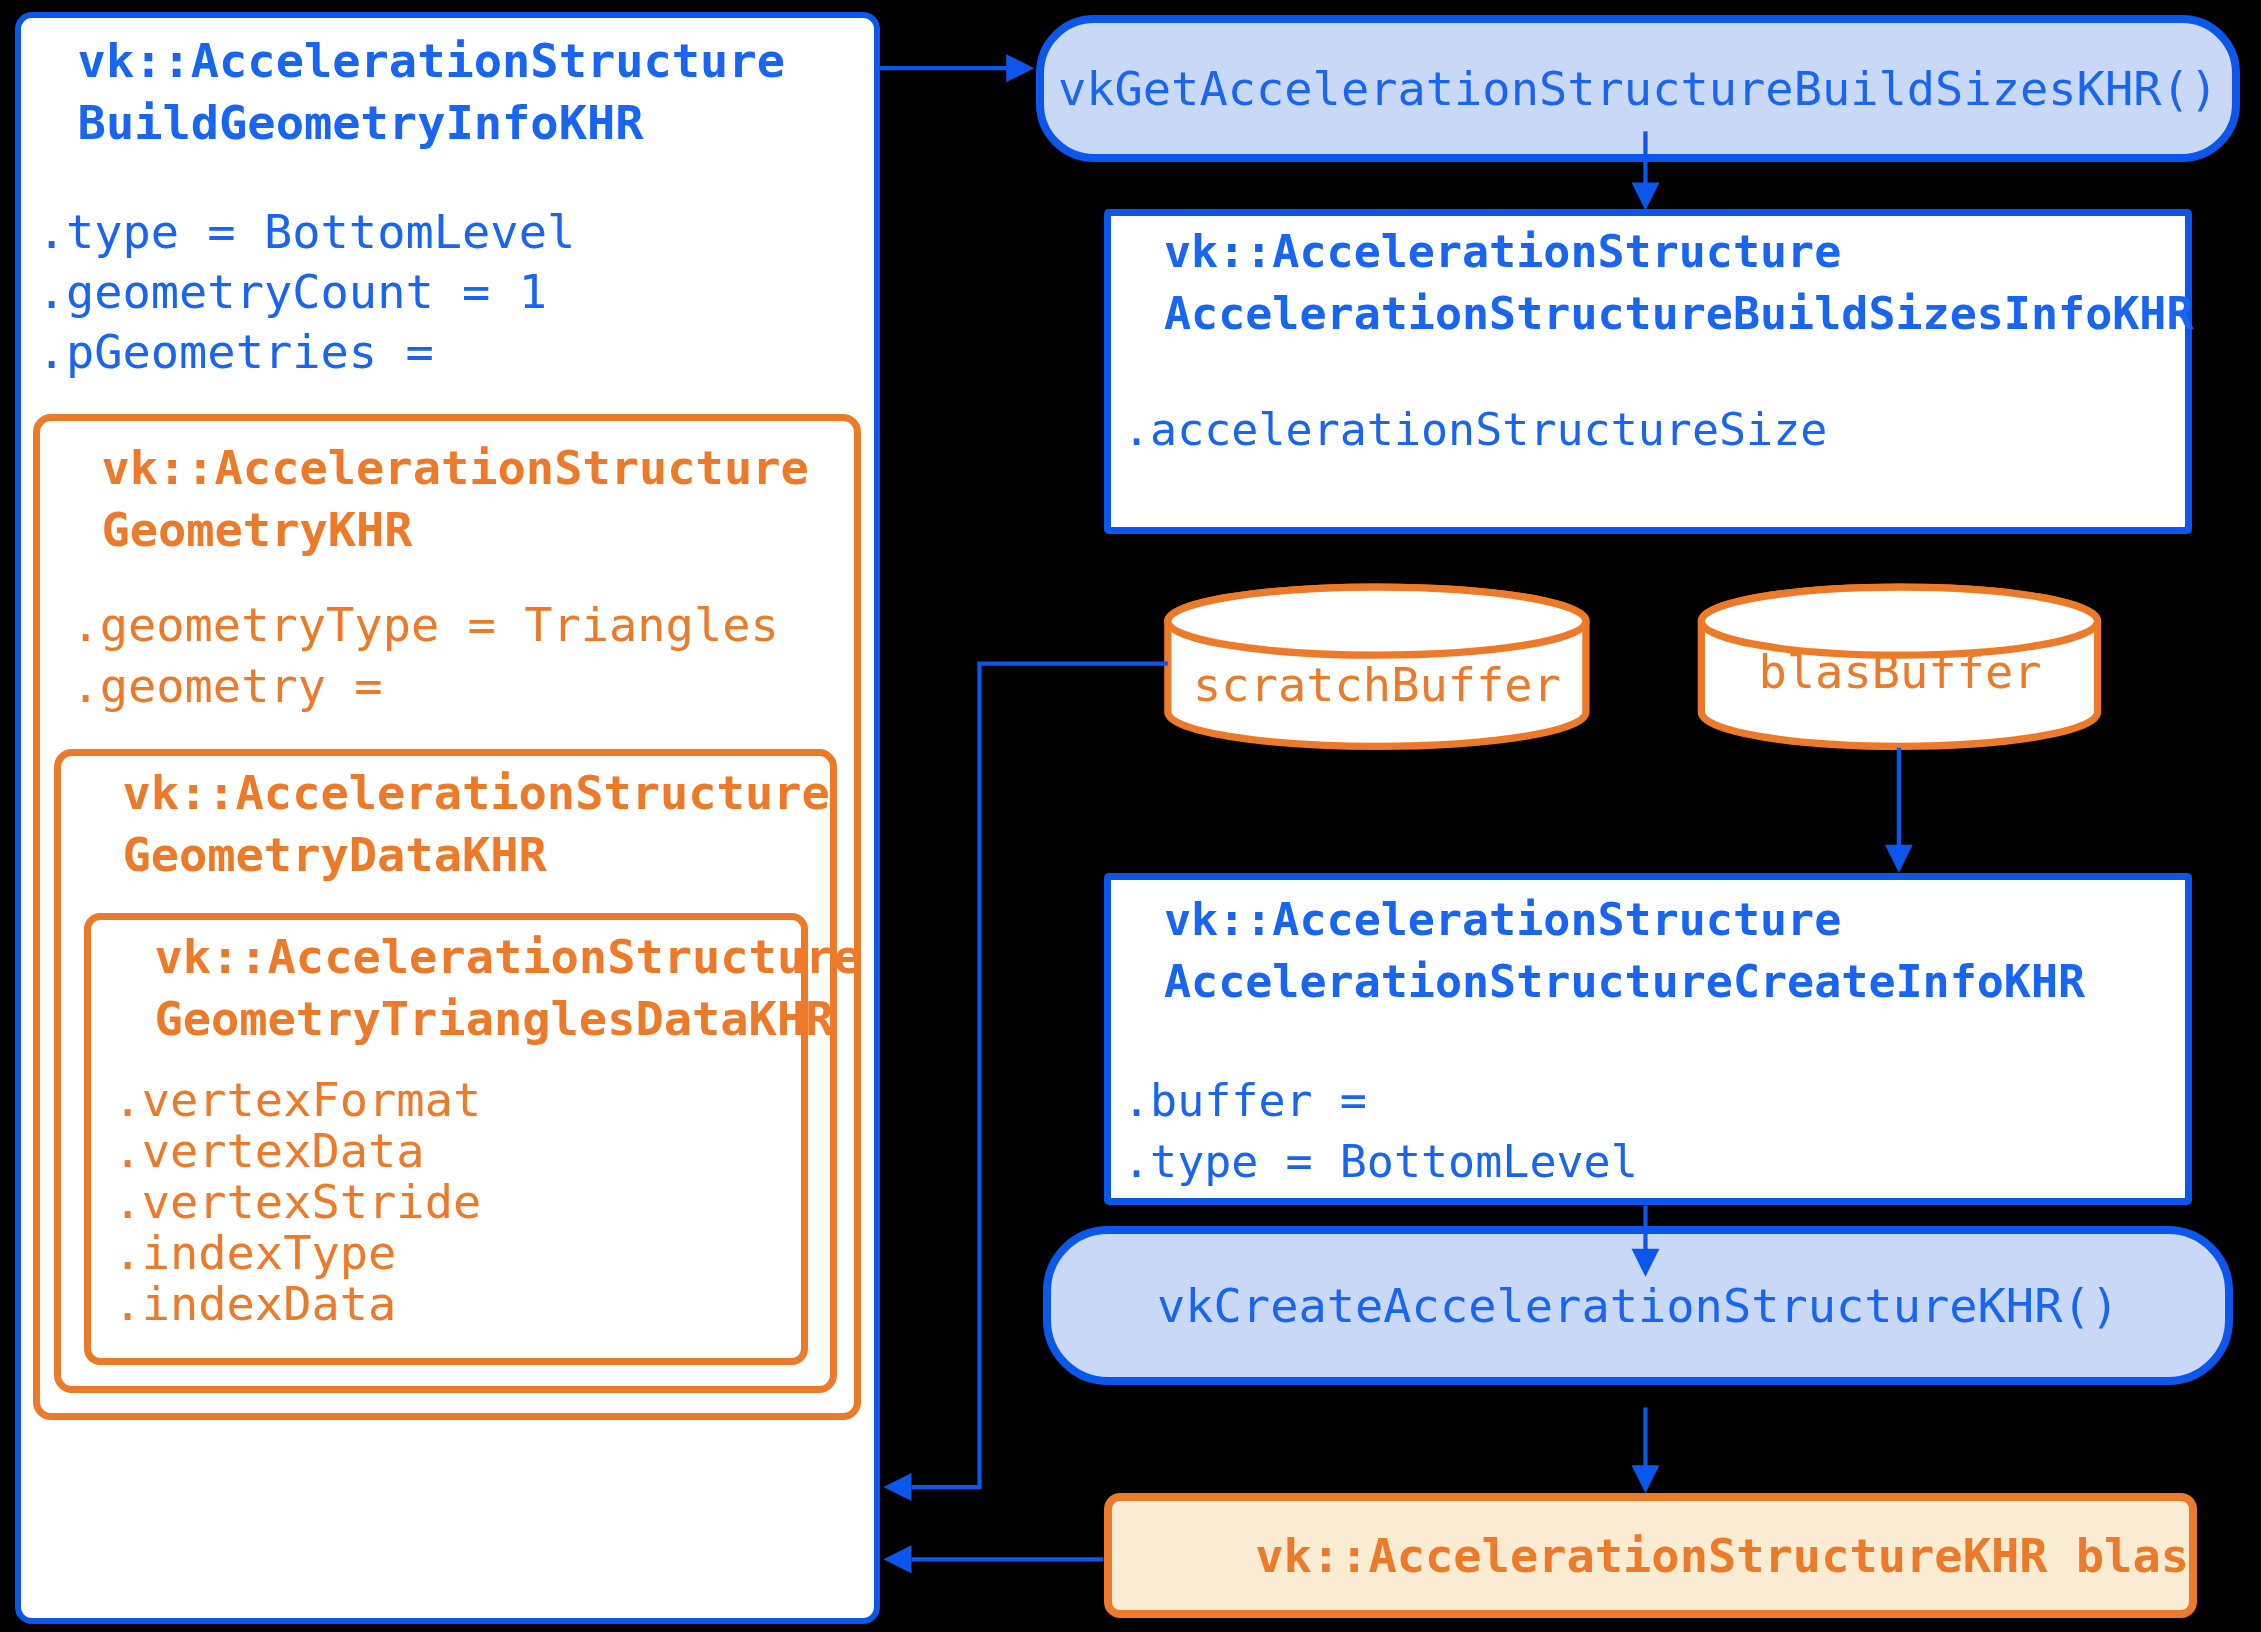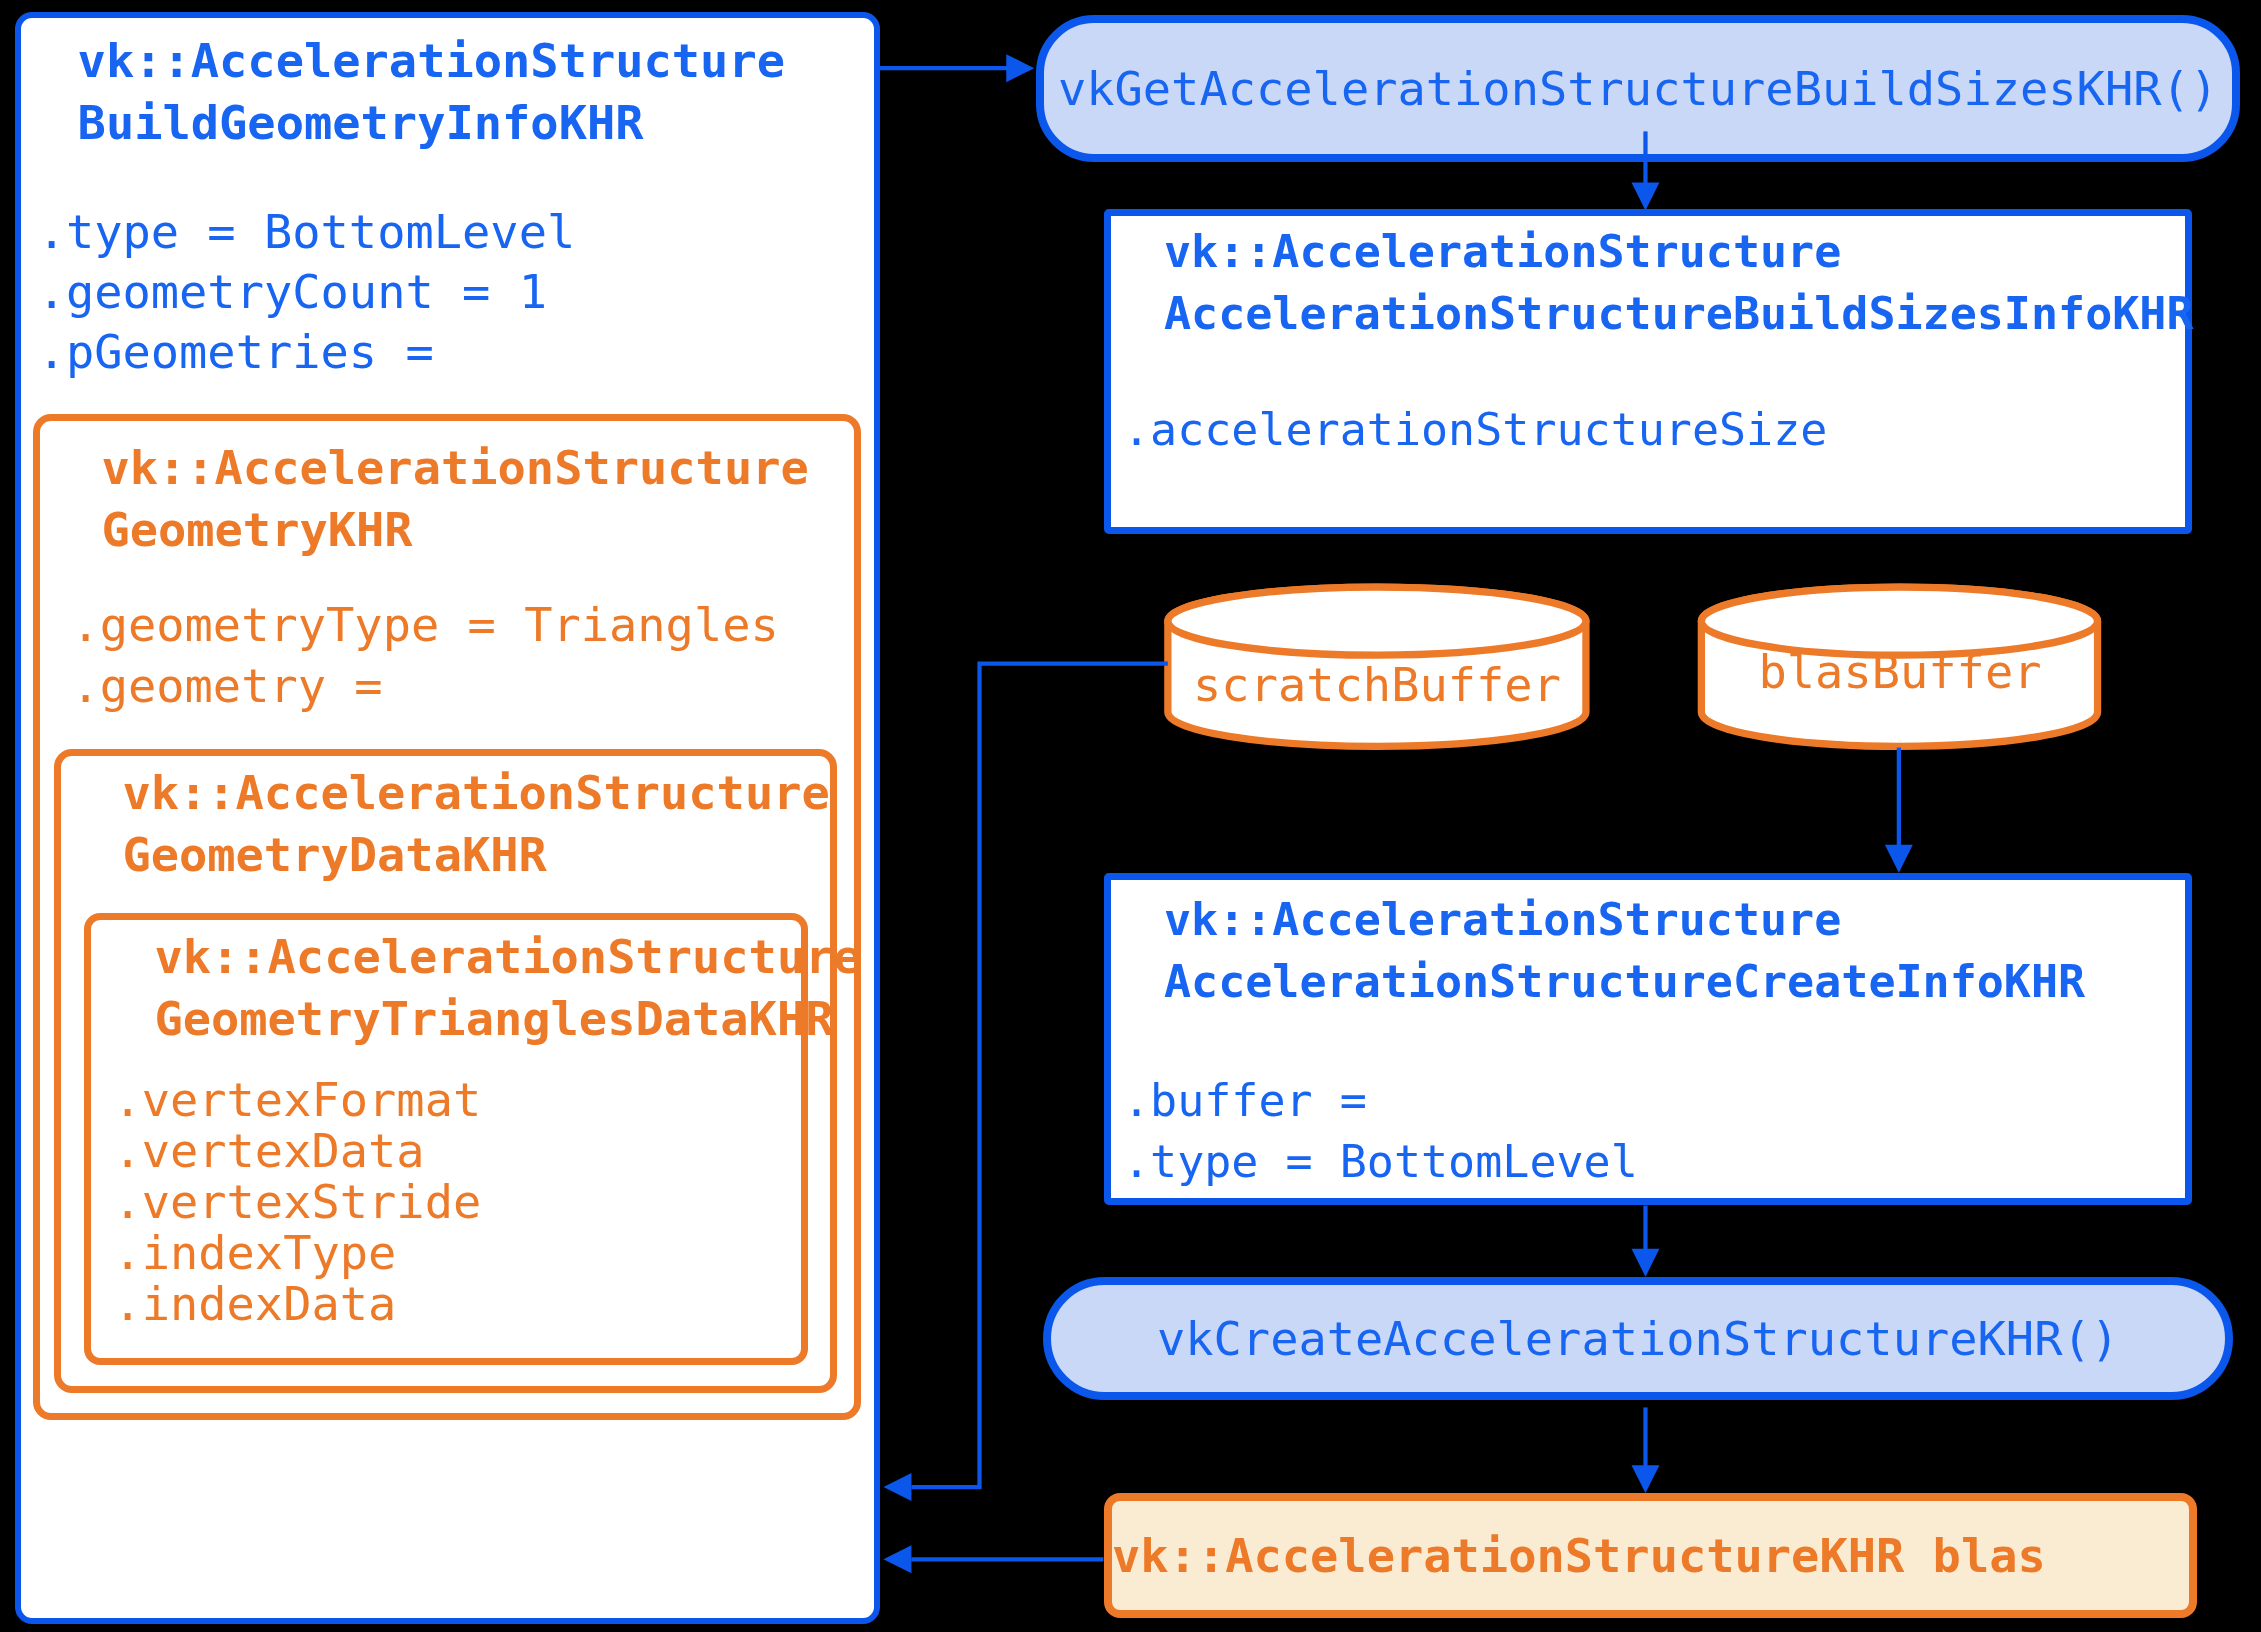--- a/index.html
+++ b/index.html
@@ -27,21 +27,21 @@
     position:absolute;box-sizing:border-box;
     background:var(--pill-fill);
     border:8.5px solid var(--blue);
     display:flex;align-items:center;justify-content:center;
     color:var(--blue-text);font-size:47px;white-space:nowrap;
   }
   .blas{
     position:absolute;box-sizing:border-box;
     background:var(--cream-fill);
     border:8.5px solid var(--orange);border-radius:16px;
-    display:flex;align-items:center;justify-content:flex-start;
+    display:flex;align-items:center;justify-content:flex-end;
     color:var(--orange);font-size:47px;font-weight:bold;white-space:nowrap;
   }
   .tblock{position:absolute;white-space:nowrap;}
   .tblock > div{white-space:pre;}
   .bt{color:var(--blue-text);}
   .ot{color:var(--orange);}
   .bold{font-weight:bold;margin-left:41px;}
   .f77{font-size:47px;}
   .f74{font-size:45px;}
   .lh102 > div{line-height:62px;}
@@ -131,21 +131,21 @@
     <div class="tblock bt bold f74 lh102" style="left:12px;top:9px;">
       <div>vk::AccelerationStructure</div>
       <div>AccelerationStructureCreateInfoKHR</div>
     </div>
     <div class="tblock bt f74 lh100" style="left:12px;top:190px;">
       <div>.buffer =</div>
       <div>.type = BottomLevel</div>
     </div>
   </div>
 
-  <div class="pill" style="left:1043px;top:1277px;width:1190px;height:123px;border-radius:65px;z-index:1;">
+  <div class="pill" style="left:1043px;top:1226px;width:1190px;height:159px;border-radius:65px;z-index:1;">
     <span>vkCreateAccelerationStructureKHR()</span>
   </div>
 
   <div class="blas" style="left:1104px;top:1493px;width:1093px;height:125px;z-index:1;">
     <span>vk::AccelerationStructureKHR blas</span>
   </div>
 
   <svg class="overlay" width="2261" height="1633" viewBox="0 0 3721 2687">
 
     <g>

